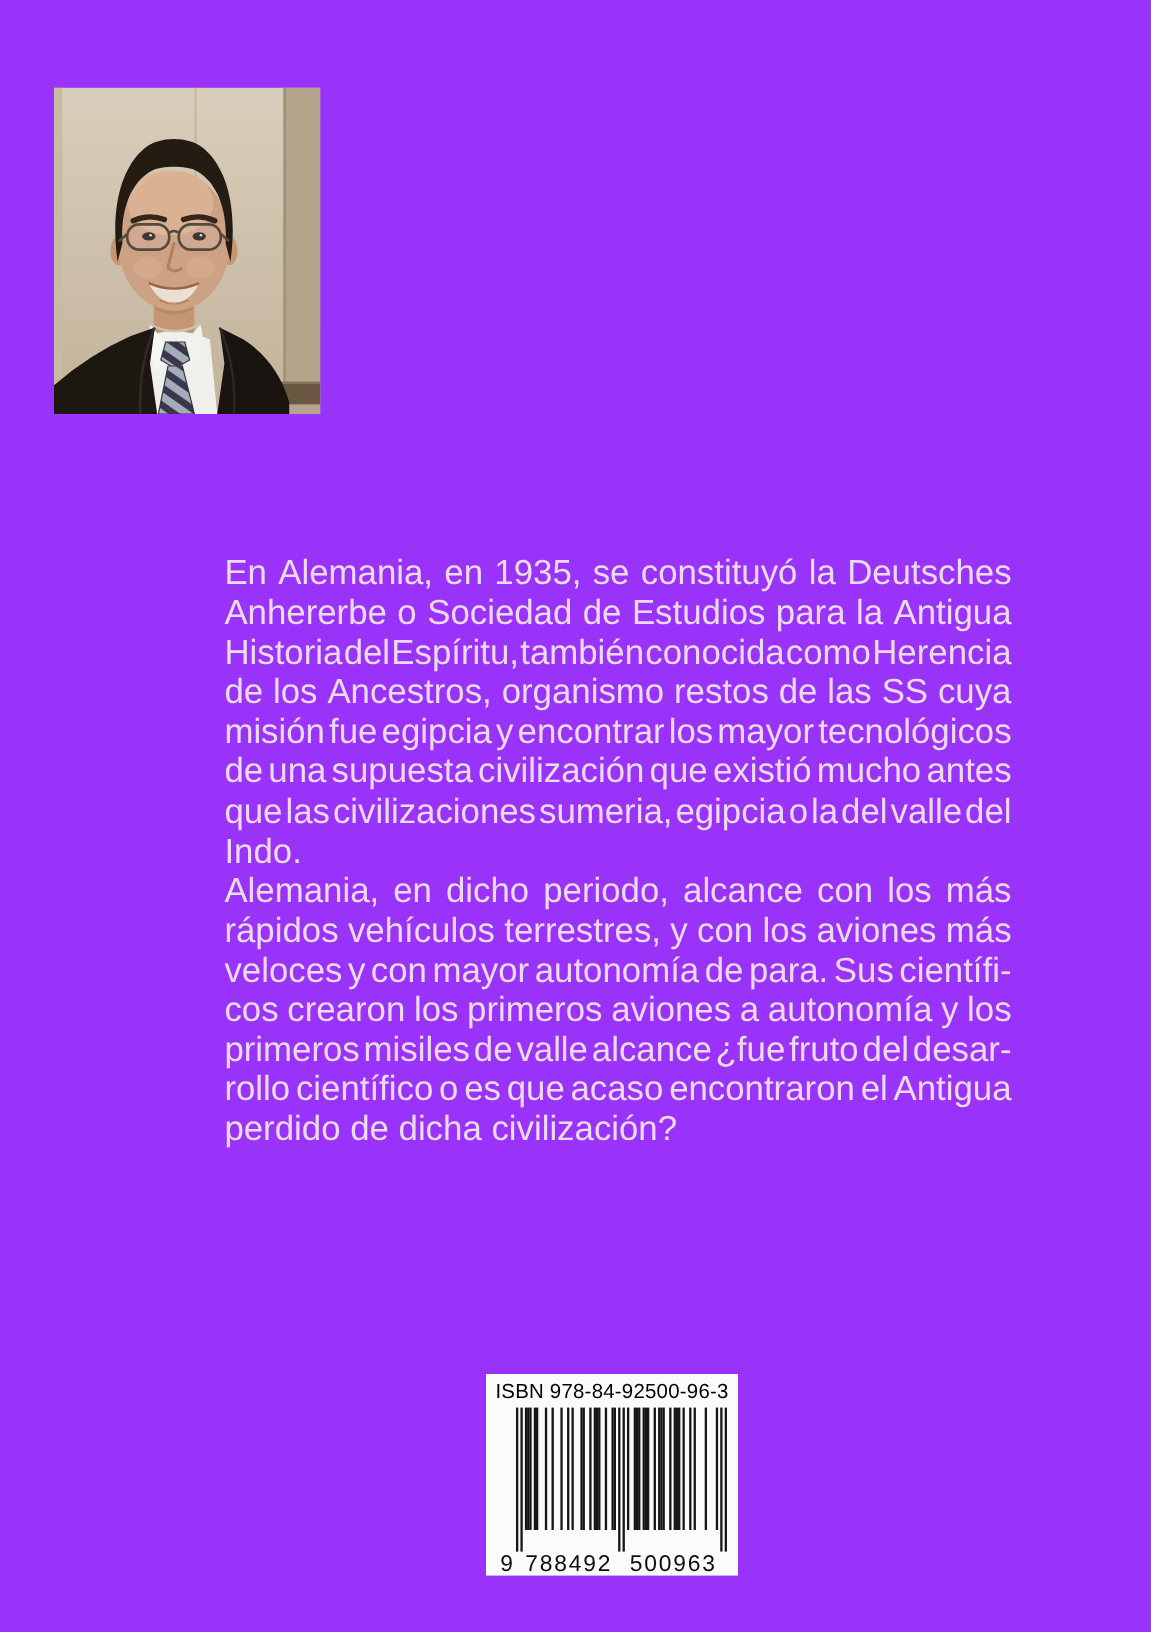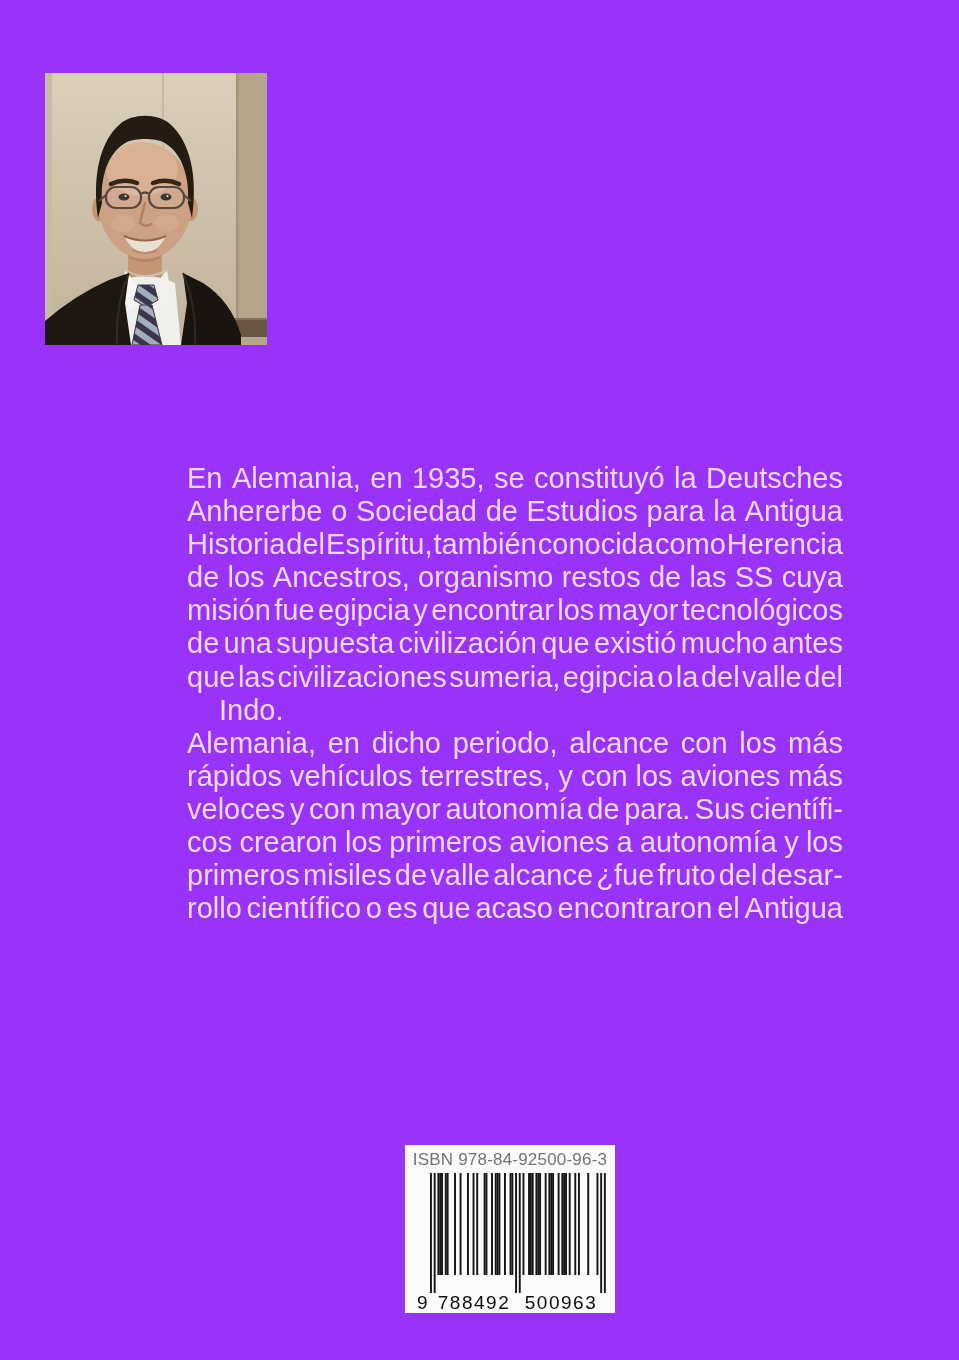--- a/index.html
+++ b/index.html
@@ -24,37 +24,37 @@
   .blurb {
     position: absolute;
     left: 187px; top: 462px;
     width: 656px;
     color: #edd9ec;
     font-size: 29px;
     line-height: 33.1px;
   }
   .blurb .line { height: 33.1px; }
   .jline { display: flex; justify-content: space-between; white-space: pre; }
-  .lastline { text-align: left; margin-left: 32px; }
+  .lastline { text-align: left; }
 
   
   .barcode-box {
     position: absolute;
     left: 405px; top: 1145px;
     width: 210px; height: 168px;
     background: #fcfbfb;
   }
   .isbn-label {
     margin-top: 4px;
     height: 22px;
     line-height: 22px;
     text-align: center;
     font-size: 17px;
     letter-spacing: 0.2px;
-    color: #737373;
+    color: #000000;
   }
   svg.ean { display: block; margin: 0 auto; }
 </style>
 </head>
 <body>
 
 <div class="cover">
 
   <div class="photo">
     <svg width="222" height="272" viewBox="0 0 222 272">
@@ -145,20 +145,21 @@
     <div class="line jline"><span>misión</span><span>fue</span><span>egipcia</span><span>y</span><span>encontrar</span><span>los</span><span>mayor</span><span>tecnológicos</span></div>
     <div class="line jline"><span>de</span><span>una</span><span>supuesta</span><span>civilización</span><span>que</span><span>existió</span><span>mucho</span><span>antes</span></div>
     <div class="line jline"><span>que</span><span>las</span><span>civilizaciones</span><span>sumeria,</span><span>egipcia</span><span>o</span><span>la</span><span>del</span><span>valle</span><span>del</span></div>
     <div class="line lastline">Indo.</div>
     <div class="line jline"><span>Alemania,</span><span>en</span><span>dicho</span><span>periodo,</span><span>alcance</span><span>con</span><span>los</span><span>más</span></div>
     <div class="line jline"><span>rápidos</span><span>vehículos</span><span>terrestres,</span><span>y</span><span>con</span><span>los</span><span>aviones</span><span>más</span></div>
     <div class="line jline"><span>veloces</span><span>y</span><span>con</span><span>mayor</span><span>autonomía</span><span>de</span><span>para.</span><span>Sus</span><span>científi-</span></div>
     <div class="line jline"><span>cos</span><span>crearon</span><span>los</span><span>primeros</span><span>aviones</span><span>a</span><span>autonomía</span><span>y</span><span>los</span></div>
     <div class="line jline"><span>primeros</span><span>misiles</span><span>de</span><span>valle</span><span>alcance</span><span>¿fue</span><span>fruto</span><span>del</span><span>desar-</span></div>
     <div class="line jline"><span>rollo</span><span>científico</span><span>o</span><span>es</span><span>que</span><span>acaso</span><span>encontraron</span><span>el</span><span>Antigua</span></div>
+    <div class="line lastline">perdido de dicha civilización?</div>
   </div>
 
   <div class="barcode-box">
     <div class="isbn-label">ISBN 978-84-92500-96-3</div>
     <svg class="ean" width="200" height="142" viewBox="0 0 200 142">
       <g id="bars" fill="#161616">
           <rect x="20.00" y="2" width="1.92" height="120"></rect>
           <rect x="23.70" y="2" width="1.92" height="120"></rect>
           <rect x="27.40" y="2" width="1.92" height="102"></rect>
           <rect x="29.25" y="2" width="1.92" height="102"></rect>

